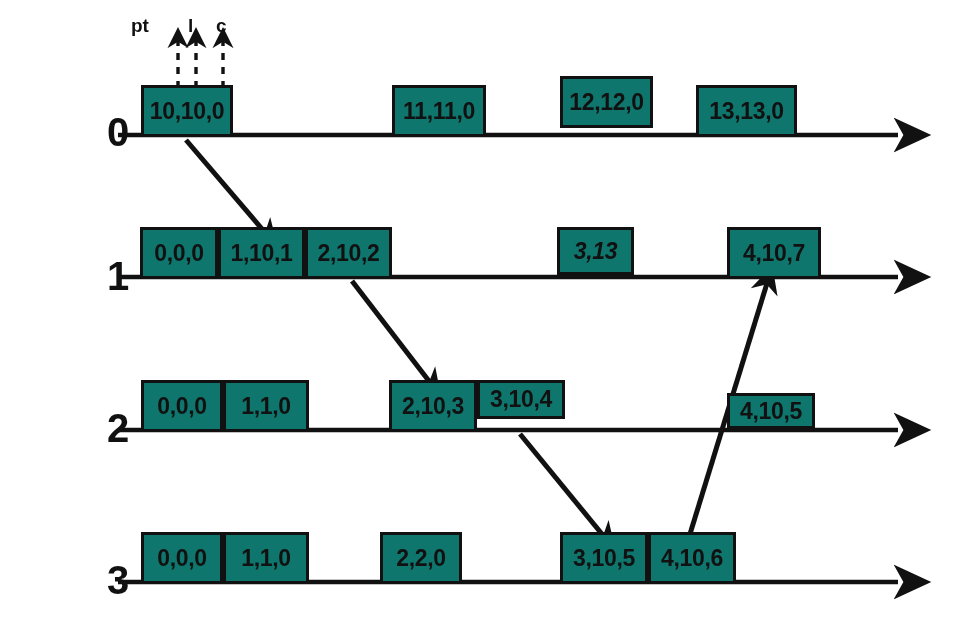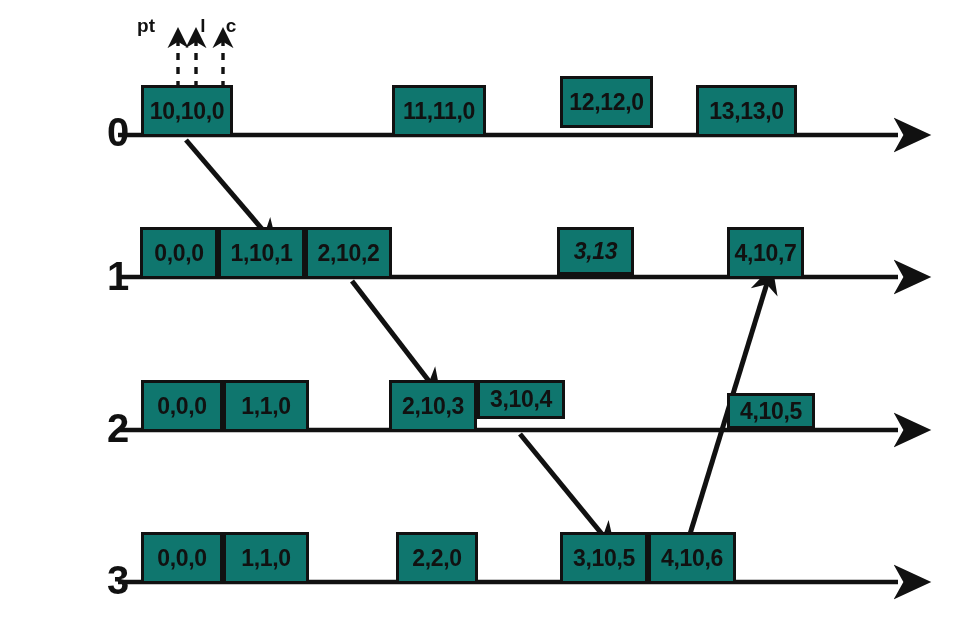--- a/index.html
+++ b/index.html
@@ -50,21 +50,21 @@
     font-family: "Liberation Sans", sans-serif;
     white-space: nowrap;
   }
   .field-label {
     position: absolute;
     font-size: 19px;
     font-weight: 700;
     color: #111111;
     line-height: 1;
     font-family: "Liberation Sans", sans-serif;
-    text-align: center;
+    text-align: left;
   }
 </style>
 </head>
 <body>
 
 <div id="canvas">
 
   <svg id="svg-layer" viewBox="0 0 980 642" xmlns="http://www.w3.org/2000/svg">
     <defs>
       <marker id="axis-arrow" markerWidth="9" markerHeight="9" refX="1" refY="4.5" orient="auto" markerUnits="strokeWidth">
@@ -104,29 +104,29 @@
     </div>
   <div id="cells-layer">
       <div class="cell" style="left: 141px; top: 85px; width: 92px; height: 52px;">10,10,0</div>
       <div class="cell" style="left: 392px; top: 85px; width: 94px; height: 52px;">11,11,0</div>
       <div class="cell" style="left: 560px; top: 76px; width: 93px; height: 52px;">12,12,0</div>
       <div class="cell" style="left: 696px; top: 85px; width: 101px; height: 52px;">13,13,0</div>
       <div class="cell" style="left: 140px; top: 227px; width: 78px; height: 52px;">0,0,0</div>
       <div class="cell" style="left: 218px; top: 227px; width: 87px; height: 52px;">1,10,1</div>
       <div class="cell" style="left: 305px; top: 227px; width: 87px; height: 52px;">2,10,2</div>
       <div class="cell" style="left: 557px; top: 227px; width: 77px; height: 48px; font-style: italic;">3,13</div>
-      <div class="cell" style="left: 727px; top: 227px; width: 77px; height: 52px;">4,10,7</div>
+      <div class="cell" style="left: 727px; top: 227px; width: 94px; height: 52px;">4,10,7</div>
       <div class="cell" style="left: 141px; top: 380px; width: 82px; height: 52px;">0,0,0</div>
       <div class="cell" style="left: 223px; top: 380px; width: 86px; height: 52px;">1,1,0</div>
       <div class="cell" style="left: 389px; top: 380px; width: 88px; height: 52px;">2,10,3</div>
       <div class="cell" style="left: 477px; top: 380px; width: 88px; height: 39px;">3,10,4</div>
       <div class="cell" style="left: 727px; top: 393px; width: 88px; height: 36px;">4,10,5</div>
       <div class="cell" style="left: 141px; top: 532px; width: 82px; height: 52px;">0,0,0</div>
       <div class="cell" style="left: 223px; top: 532px; width: 86px; height: 52px;">1,1,0</div>
-      <div class="cell" style="left: 396px; top: 532px; width: 82px; height: 52px;">2,2,0</div>
+      <div class="cell" style="left: 380px; top: 532px; width: 82px; height: 52px;">2,2,0</div>
       <div class="cell" style="left: 560px; top: 532px; width: 88px; height: 52px;">3,10,5</div>
       <div class="cell" style="left: 648px; top: 532px; width: 88px; height: 52px; text-align: right;">4,10,6</div>
     </div>
   <div id="field-labels-layer">
       <div class="field-label" style="left: 131px; top: 16px; width: 30px;">pt</div>
       <div class="field-label" style="left: 188px; top: 16px; width: 30px;">l</div>
       <div class="field-label" style="left: 216px; top: 16px; width: 30px;">c</div>
     </div>
 
 </div>

